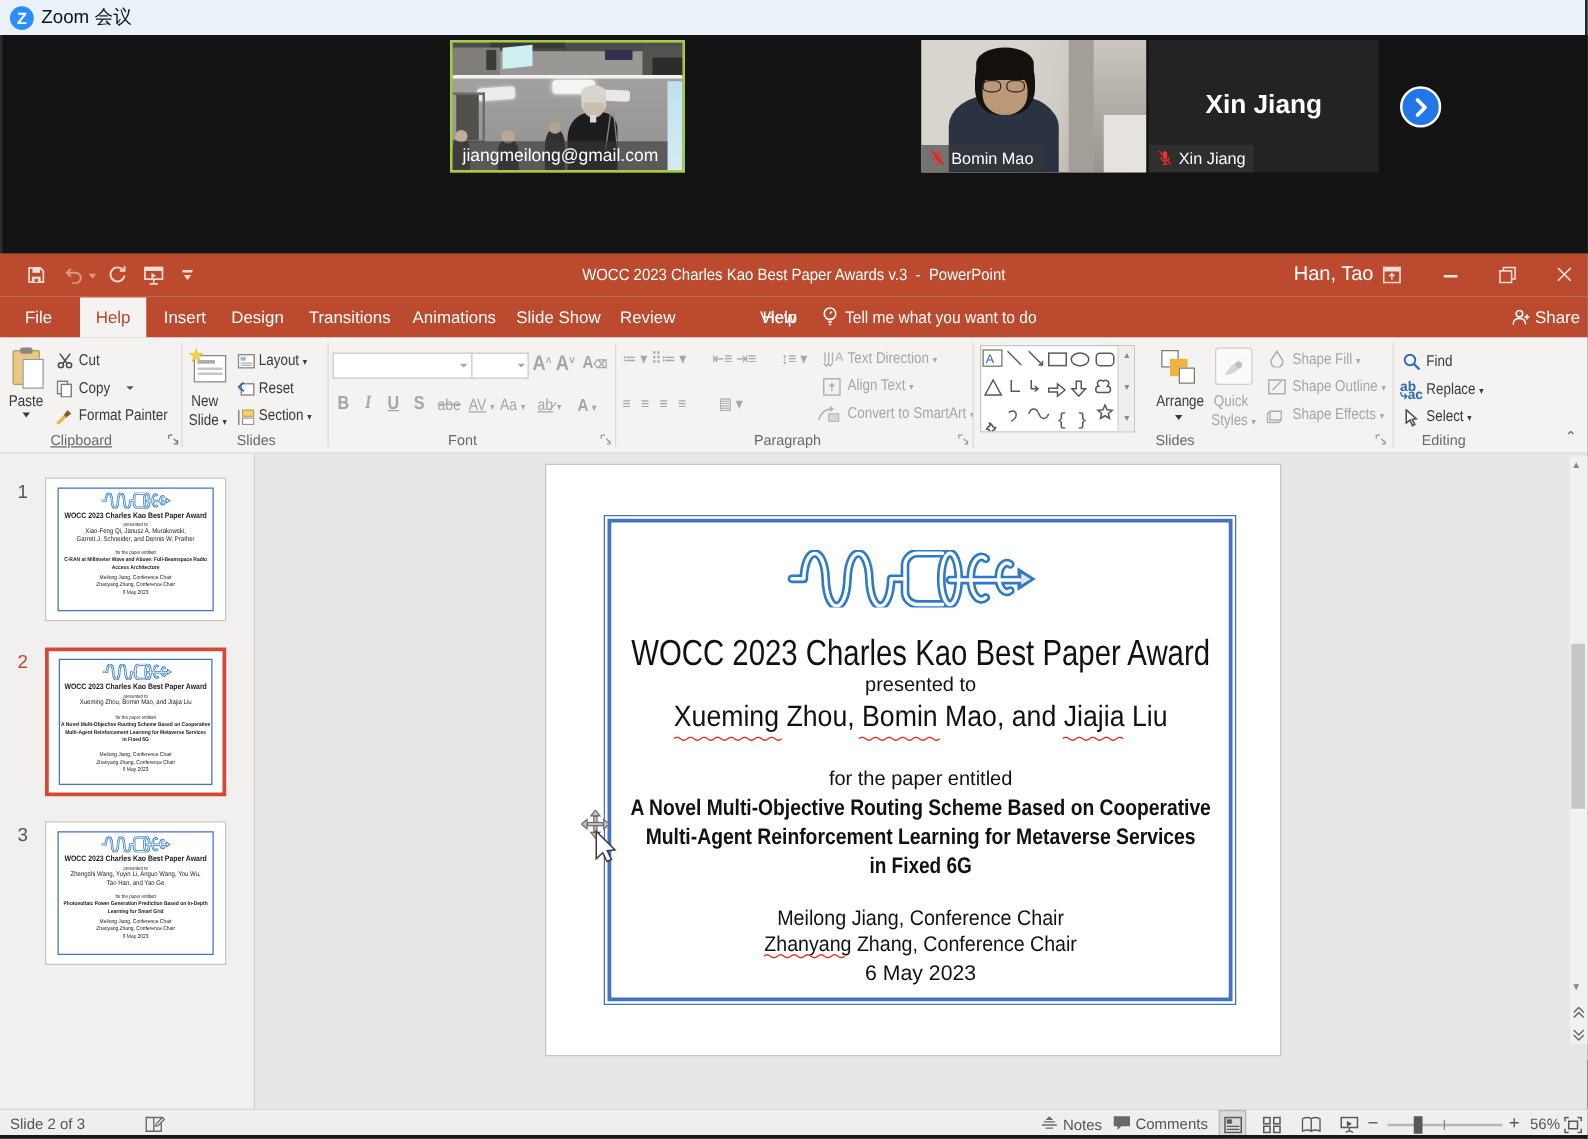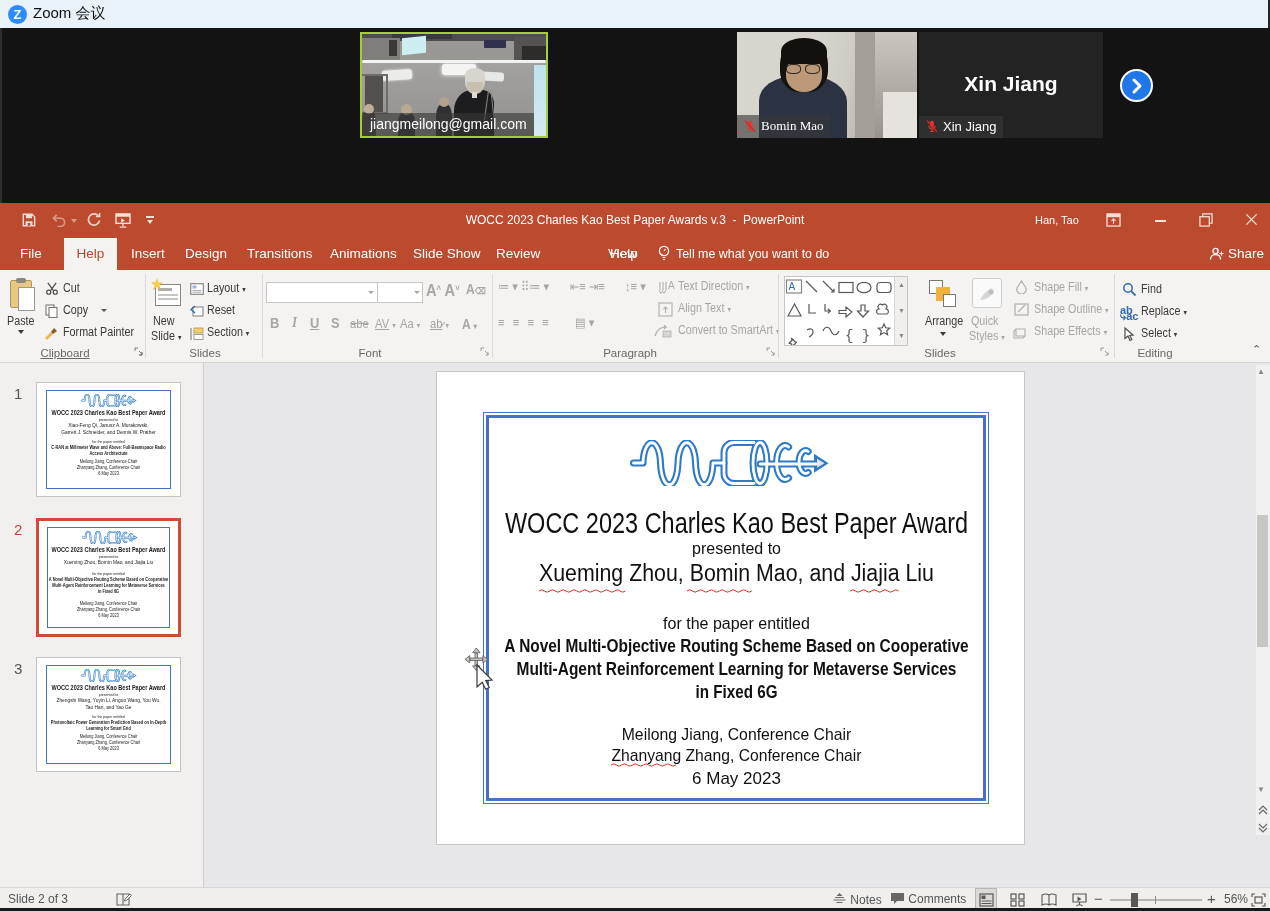--- a/index.html
+++ b/index.html
@@ -120,21 +120,21 @@
       <div class="abs" style="left:118px;top:0px;width:20px;height:106px;background:#a39f98;"></div>
       <div class="abs" style="left:138px;top:0px;width:42px;height:106px;background:linear-gradient(#cbc7c0,#98948d);"></div>
       <div class="abs" style="left:22px;top:44px;width:88px;height:62px;background:#2b3242;border-radius:40% 42% 0 0;"></div>
       <div class="abs" style="left:43px;top:8px;width:48px;height:52px;background:#16120f;border-radius:46% 46% 40% 40%;"></div>
       <div class="abs" style="left:49px;top:26px;width:36px;height:34px;background:#bb9878;border-radius:40% 40% 48% 48%;"></div>
       <div class="abs" style="left:44px;top:6px;width:46px;height:26px;background:#14100d;border-radius:50% 50% 20% 20%;"></div>
       <div class="abs" style="left:49px;top:32px;width:15px;height:10px;border:1.5px solid #2e2a26;border-radius:40%;"></div>
       <div class="abs" style="left:68px;top:32px;width:15px;height:10px;border:1.5px solid #2e2a26;border-radius:40%;"></div>
       <div class="abs" style="left:146px;top:60px;width:34px;height:46px;background:#e6e3de;"></div>
 
-      <div class="nlabel" style="padding-left:6px;font-family:Liberation Serif, serif;"><svg class="micico" viewBox="0 0 16 16">
+      <div class="nlabel" style="padding-left:6px;"><svg class="micico" viewBox="0 0 16 16">
             <path d="M8 1.5c-1.2 0-2 .9-2 2v4c0 1.2.8 2 2 2s2-.9 2-2v-4c0-1.1-.8-2-2-2z" fill="#e33"></path>
             <path d="M4.4 7.2c0 2 1.6 3.6 3.6 3.6s3.6-1.6 3.6-3.6" stroke="#e33" stroke-width="1.2" fill="none"></path>
             <path d="M8 10.8v2.6M6 13.7h4" stroke="#e33" stroke-width="1.2"></path>
             <path d="M2.5 1.5l11 12.5" stroke="#d22" stroke-width="1.6"></path>
           </svg>Bomin Mao</div>
     </div>
     <div class="tile" id="t5" style="left:917px;width:184px;background:#232323;">
       <div class="abs" style="left:0;top:40px;width:184px;height:30px;color:#fff;font-size:21px;font-weight:bold;text-align:center;">Xin Jiang</div>
       <div class="nlabel" style="padding-left:6px;"><svg class="micico" viewBox="0 0 16 16">
             <path d="M8 1.5c-1.2 0-2 .9-2 2v4c0 1.2.8 2 2 2s2-.9 2-2v-4c0-1.1-.8-2-2-2z" fill="#e33"></path>
@@ -169,21 +169,21 @@
         </svg>
       <svg class="abs" style="left:115px;top:10px;" width="16" height="15" viewBox="0 0 17 16">
           <rect x="1" y="1" width="15" height="10" fill="none" stroke="#f3ddd6" stroke-width="1.5"></rect>
           <rect x="1" y="1" width="15" height="3" fill="#f3ddd6"></rect>
           <path d="M6.5 5.5 l4 2.5 -4 2.5z" fill="#f3ddd6"></path>
           <path d="M8.5 11 v3 M5 15 h7" stroke="#f3ddd6" stroke-width="1.4"></path>
         </svg>
       <div class="abs" style="left:146px;top:13px;width:8px;height:2px;background:#f3ddd6;"></div>
       <div class="abs" style="left:147px;top:17px;width:0;height:0;border-left:3.5px solid transparent;border-right:3.5px solid transparent;border-top:4px solid #f3ddd6;"></div>
       <div class="abs" style="left:0;top:0;width:1270px;height:34px;text-align:center;line-height:34px;font-size:13px;color:#fff;transform:scaleX(0.92);">WOCC 2023 Charles Kao Best Paper Awards v.3&nbsp;&nbsp;-&nbsp;&nbsp;PowerPoint</div>
-      <div class="abs" style="left:1035px;top:0;height:34px;line-height:34px;font-size:11px;color:#fff;">Han, Tao</div>
+      <div class="abs" style="left:1035px;top:0;height:34px;line-height:34px;font-size:16px;color:#fff;">Han, Tao</div>
       <svg class="abs" style="left:1106px;top:10px;" width="15" height="14" viewBox="0 0 16 15">
           <rect x="1" y="1" width="14" height="13" fill="none" stroke="#f3ddd6" stroke-width="1.4"></rect>
           <rect x="1" y="1" width="14" height="3.5" fill="#f3ddd6"></rect>
           <path d="M8 11.5 v-5 M5.8 8.5 l2.2-2.2 2.2 2.2" stroke="#f3ddd6" stroke-width="1.3" fill="none"></path>
         </svg>
       <div class="abs" style="left:1155px;top:17px;width:11px;height:1.6px;background:#f6e4de;"></div>
       <svg class="abs" style="left:1199px;top:10px;" width="14" height="14" viewBox="0 0 15 15">
           <rect x="1" y="4" width="10" height="10" fill="none" stroke="#f6e4de" stroke-width="1.3"></rect>
           <path d="M4 4 v-3 h10 v10 h-3" fill="none" stroke="#f6e4de" stroke-width="1.3"></path>
         </svg>

